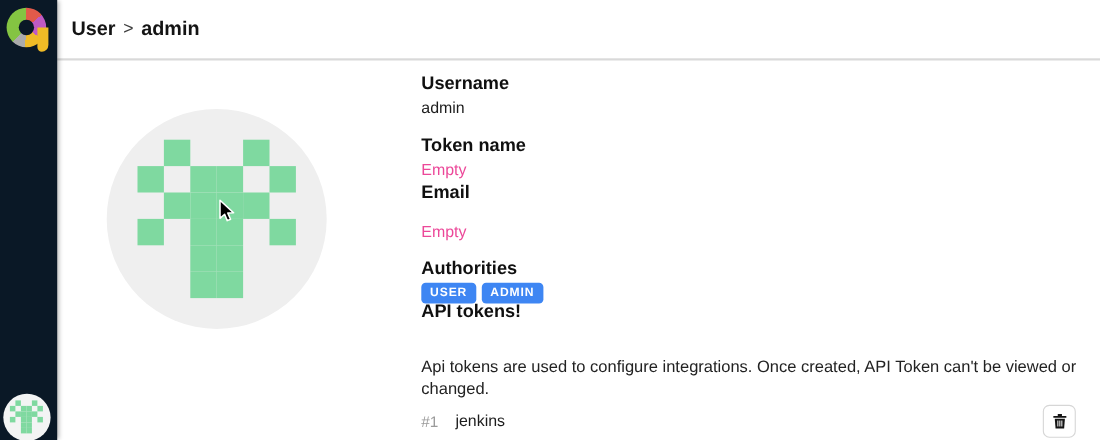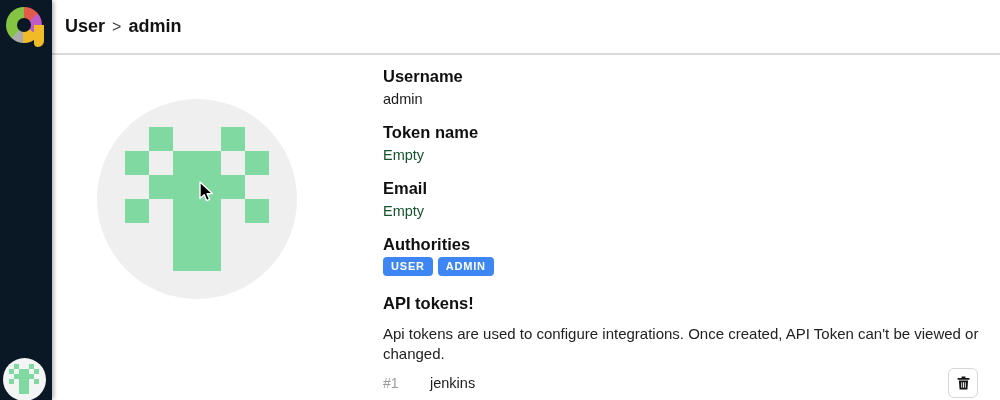--- a/index.html
+++ b/index.html
@@ -59,36 +59,36 @@
   .avatar-big{
     position:absolute;left:97px;top:99px;width:200px;height:200px;border-radius:50%;
     background:var(--avatar-bg);overflow:hidden;
   }
   .avatar-big .identicon{position:absolute;left:28px;top:28px;width:144px;height:144px;}
   .identicon{pointer-events:none;}
   .cursor{position:absolute;left:196px;top:181px;width:22px;height:22px;z-index:9;}
   
   .f-label{position:absolute;left:383px;font-size:16.5px;font-weight:700;color:#101010;white-space:nowrap;}
   .f-value{position:absolute;left:383px;font-size:14.5px;color:#1c1c1c;white-space:nowrap;}
-  .f-value.empty{color:#14532d;}
+  .f-value.empty{color:#ec4899;}
   .badges{position:absolute;left:383px;top:257px;display:flex;gap:5px;}
   .badge{
     background:var(--badge-blue);color:#fff;font-size:11px;font-weight:700;
     letter-spacing:.8px;padding:4px 8px;border-radius:4px;line-height:1;
   }
   .tokens-desc{
     position:absolute;left:383px;top:324px;width:600px;
     font-size:15px;line-height:20px;color:#222;
   }
   .token-row{
     position:absolute;left:383px;top:366px;width:595px;height:34px;
     display:flex;align-items:center;
   }
   .token-index{font-size:14px;color:#9b9b9b;width:31px;}
-  .token-name{font-size:14.5px;color:#1c1c1c;margin-left:16px;}
+  .token-name{font-size:14.5px;color:#1c1c1c;}
   .token-delete{
     position:absolute;right:0;top:2px;width:30px;height:30px;
     background:#fff;border:1px solid #d6d6d6;border-radius:6px;
     display:flex;align-items:center;justify-content:center;cursor:pointer;
   }
 </style>
 </head>
 <body>
 
 <div class="sidebar">
@@ -155,30 +155,30 @@
 <svg class="cursor" viewBox="0 0 22 22">
   <path d="M4 1 L4 17.5 L8.2 13.8 L10.6 19.6 L13.6 18.3 L11.1 12.7 L16.4 12.5 Z" fill="#000" stroke="#fff" stroke-width="1.4" stroke-linejoin="round"></path>
 </svg>
 
 <div class="f-label" style="top:67px">Username</div>
 <div class="f-value" style="top:91px">admin</div>
 
 <div class="f-label" style="top:123px">Token name</div>
 <div class="f-value empty" style="top:147px">Empty</div>
 
-<div class="f-label" style="top:179px">Email</div>
+<div class="f-label" style="top:166px">Email</div>
 <div class="f-value empty" style="top:203px">Empty</div>
 
 <div class="f-label" style="top:235px">Authorities</div>
 <div class="badges">
   <span class="badge">USER</span>
   <span class="badge">ADMIN</span>
 </div>
 
-<div class="f-label" style="top:294px">API tokens!</div>
+<div class="f-label" style="top:274px">API tokens!</div>
 <div class="tokens-desc">Api tokens are used to configure integrations. Once created, API Token can't be viewed or changed.</div>
 
 <div class="token-row">
   <span class="token-index">#1</span>
   <span class="token-name">jenkins</span>
   <button class="token-delete">
     <svg width="13" height="14" viewBox="0 0 13 14">
       <path fill="#141414" d="M4.6 0.4 h3.8 v1.7 h4 v1.6 h-11.8 v-1.6 h4 z"></path>
       <path fill="#141414" d="M1.9 4.6 h9.2 L10.4 13.6 H2.6 z"></path>
       <path stroke="#fff" stroke-width="0.9" fill="none" d="M4.7 6.3 v5.4 M6.5 6.3 v5.4 M8.3 6.3 v5.4"></path>

